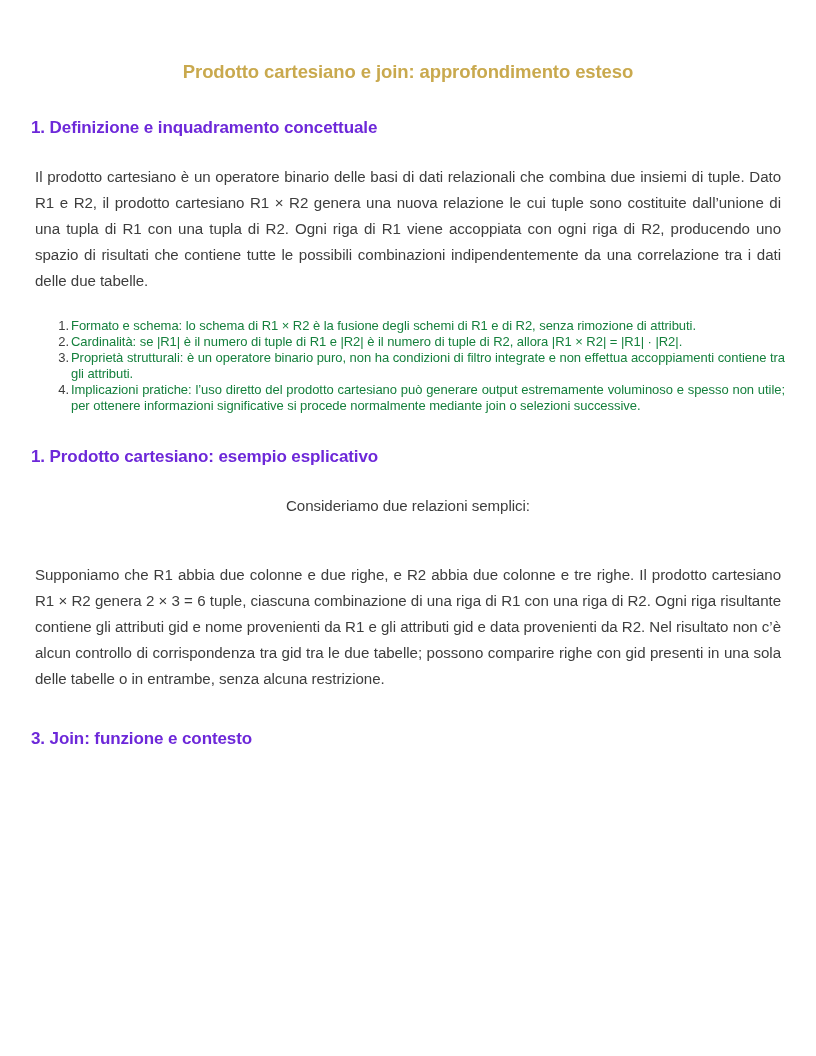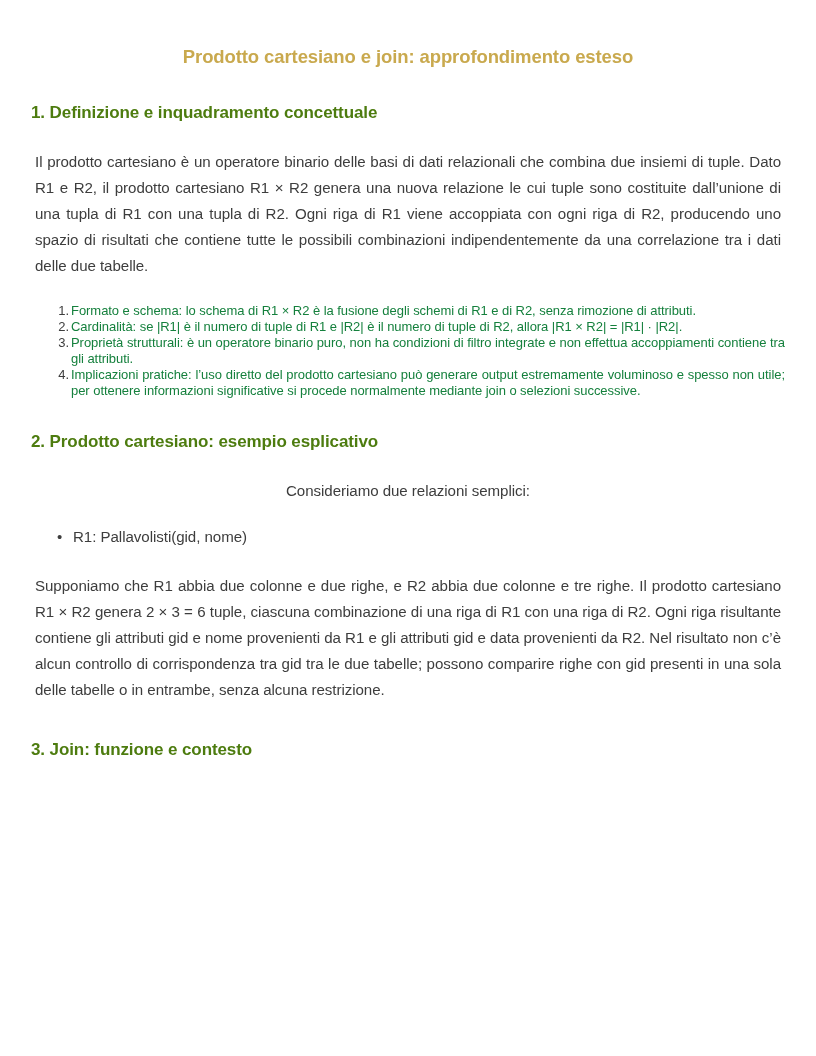--- a/index.html
+++ b/index.html
@@ -16,34 +16,34 @@
   }
   .page {
     width: 816px;
     height: 1056px;
     box-sizing: border-box;
     padding: 0 31px;
     background: #ffffff;
   }
   .doc-title {
     margin: 0;
-    padding-top: 44px;
+    padding-top: 59px;
     text-align: center;
     font-size: 18.5px;
     font-weight: bold;
     color: #c9a94e;
     letter-spacing: -0.1px;
     line-height: 26px;
   }
   .section-heading {
     margin: 0;
     padding-top: 30px;
     font-size: 17px;
     font-weight: bold;
-    color: #4d7c0f;
+    color: #6d28d9;
     line-height: 26px;
     letter-spacing: -0.1px;
   }
   .body-text {
     margin: 4px;
     padding-top: 19px;
     font-size: 15.1px;
     line-height: 26px;
     color: #3d3d3d;
     text-align: justify;
@@ -113,25 +113,24 @@
 
   <p class="body-text">Il prodotto cartesiano è un operatore binario delle basi di dati relazionali che combina due insiemi di tuple. Dato R1 e R2, il prodotto cartesiano R1 × R2 genera una nuova relazione le cui tuple sono costituite dall’unione di una tupla di R1 con una tupla di R2. Ogni riga di R1 viene accoppiata con ogni riga di R2, producendo uno spazio di risultati che contiene tutte le possibili combinazioni indipendentemente da una correlazione tra i dati delle due tabelle.</p>
 
   <ol class="num-list">
     <li>Formato e schema: lo schema di R1 × R2 è la fusione degli schemi di R1 e di R2, senza rimozione di attributi.</li>
     <li>Cardinalità: se |R1| è il numero di tuple di R1 e |R2| è il numero di tuple di R2, allora |R1 × R2| = |R1| · |R2|.</li>
     <li>Proprietà strutturali: è un operatore binario puro, non ha condizioni di filtro integrate e non effettua accoppiamenti contiene tra gli attributi.</li>
     <li>Implicazioni pratiche: l’uso diretto del prodotto cartesiano può generare output estremamente voluminoso e spesso non utile; per ottenere informazioni significative si procede normalmente mediante join o selezioni successive.</li>
   </ol>
 
-  <h2 class="section-heading">2. Prodotto cartesiano: esempio esplicativo</h2>
+  <h2 class="section-heading">1. Prodotto cartesiano: esempio esplicativo</h2>
 
   <p class="body-text plain">Consideriamo due relazioni semplici:</p>
 
   <ul class="bullet-list">
-    <li>R1: Pallavolisti(gid, nome)</li>
   </ul>
 
   <p class="body-text">Supponiamo che R1 abbia due colonne e due righe, e R2 abbia due colonne e tre righe. Il prodotto cartesiano R1 × R2 genera 2 × 3 = 6 tuple, ciascuna combinazione di una riga di R1 con una riga di R2. Ogni riga risultante contiene gli attributi gid e nome provenienti da R1 e gli attributi gid e data provenienti da R2. Nel risultato non c’è alcun controllo di corrispondenza tra gid tra le due tabelle; possono comparire righe con gid presenti in una sola delle tabelle o in entrambe, senza alcuna restrizione.</p>
 
   <h2 class="section-heading">3. Join: funzione e contesto</h2>
 
 </div>
 
 </body></html>

